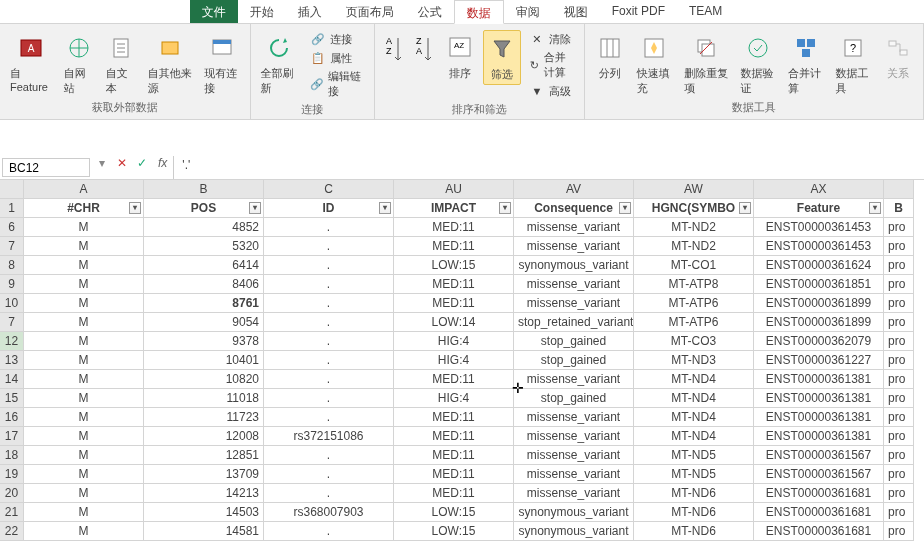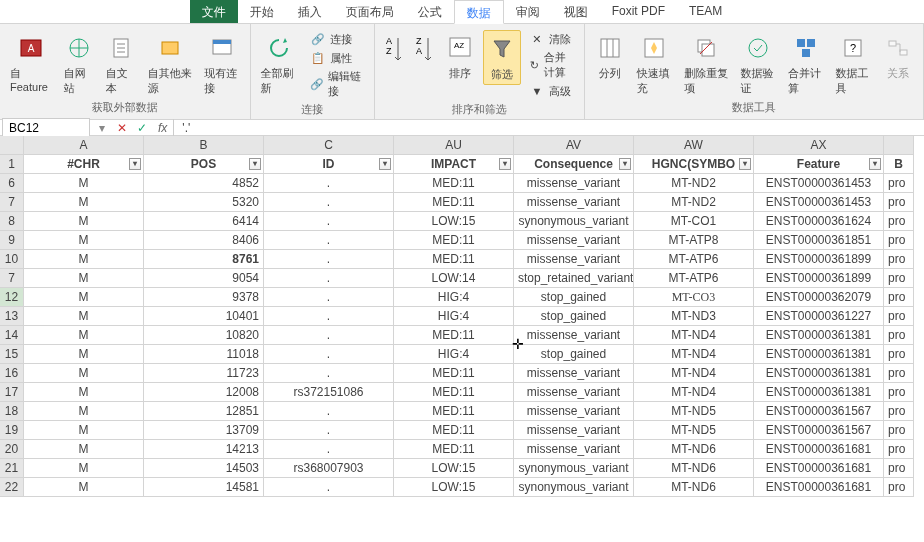--- a/index.html
+++ b/index.html
@@ -1,30 +1,30 @@
 <!DOCTYPE html>
 <html><head>
 <meta charset="utf-8">
 <style>
 * { margin: 0; padding: 0; box-sizing: border-box; font-family: "Microsoft YaHei", Arial, sans-serif; }
 body { background: #fff; font-size: 12px; color: #444; overflow: hidden; width: 924px; }
 .ribbon-tabs { display: flex; background: #fff; border-bottom: 1px solid #d4d4d4; height: 24px; justify-content: center; }
 .tab { padding: 4px 12px; font-size: 12px; color: #444; cursor: pointer; }
 .tab.file { background: #217346; color: #fff; }
-.tab.active { background: #fff; border: 1px solid #d4d4d4; border-bottom: 1px solid #fff; color: #3b82f6; margin-bottom: -1px; }
+.tab.active { background: #fff; border: 1px solid #d4d4d4; border-bottom: 1px solid #fff; color: #b91c1c; margin-bottom: -1px; }
 .ribbon { display: flex; background: #f1f1f1; border-bottom: 1px solid #d4d4d4; height: 96px; }
 .group { display: flex; flex-direction: column; border-right: 1px solid #d4d4d4; padding: 2px 6px; }
 .group-content { flex: 1; display: flex; align-items: flex-start; gap: 4px; padding-top: 4px; }
 .group-label { text-align: center; font-size: 11px; color: #666; padding: 2px 0; }
 .rbtn { display: flex; flex-direction: column; align-items: center; gap: 2px; padding: 2px 4px; cursor: pointer; font-size: 11px; color: #444; min-width: 38px; }
 .rbtn-icon { width: 32px; height: 32px; display: flex; align-items: center; justify-content: center; }
 .rbtn-small { display: flex; align-items: center; gap: 4px; padding: 1px 4px; cursor: pointer; font-size: 11px; color: #444; }
 .rbtn-small .si { width: 16px; height: 16px; display: inline-flex; align-items: center; justify-content: center; }
 .vstack { display: flex; flex-direction: column; gap: 1px; }
-.namebox-row { display: flex; align-items: center; border-bottom: 1px solid #d4d4d4; background: #fff; height: 16px; }
+.namebox-row { display: flex; border-bottom: 1px solid #d4d4d4; background: #fff; height: 24px; margin-top: 36px; }
 .namebox { width: 88px; border: 1px solid #ccc; padding: 2px 6px; font-size: 12px; margin: 2px; background: #fff; }
 .fx-btn { width: 20px; text-align: center; color: #888; cursor: pointer; }
 .fx-label { font-style: italic; color: #666; padding: 0 6px; }
 .formula-bar { flex: 1; border-left: 1px solid #ccc; padding: 2px 8px; font-size: 12px; color: #444; }
 .sheet { display: flex; }
 .rowhdrs { display: flex; flex-direction: column; }
 .colhdrs { display: flex; }
 .cell, .colhdr, .rowhdr, .corner { border-right: 1px solid #d4d4d4; border-bottom: 1px solid #d4d4d4; height: 19px; line-height: 18px; font-size: 12px; overflow: hidden; white-space: nowrap; }
 .colhdr, .rowhdr, .corner { background: #e6e6e6; text-align: center; color: #444; }
 .corner { width: 24px; }
@@ -376,21 +376,21 @@
         <div class="cell" style="width: 120px;">MT-ATP6</div>
         <div class="cell" style="width: 130px;">ENST00000361899</div>
         <div class="cell left" style="width: 30px;">pro</div>
       </div>
       <div class="row sel-row">
         <div class="cell" style="width: 120px;">M</div>
         <div class="cell right" style="width: 120px;">9378</div>
         <div class="cell" style="width: 130px;">.</div>
         <div class="cell" style="width: 120px;">HIG:4</div>
         <div class="cell" style="width: 120px;">stop_gained</div>
-        <div class="cell" style="width: 120px; font-family: Liberation Serif, serif;">MT-CO3</div>
+        <div class="cell" style="width: 120px;">MT-CO3</div>
         <div class="cell" style="width: 130px;">ENST00000362079</div>
         <div class="cell left" style="width: 30px;">pro</div>
       </div>
       <div class="row">
         <div class="cell" style="width: 120px;">M</div>
         <div class="cell right" style="width: 120px;">10401</div>
         <div class="cell" style="width: 130px;">.</div>
         <div class="cell" style="width: 120px;">HIG:4</div>
         <div class="cell" style="width: 120px;">stop_gained</div>
         <div class="cell" style="width: 120px;">MT-ND3</div>

